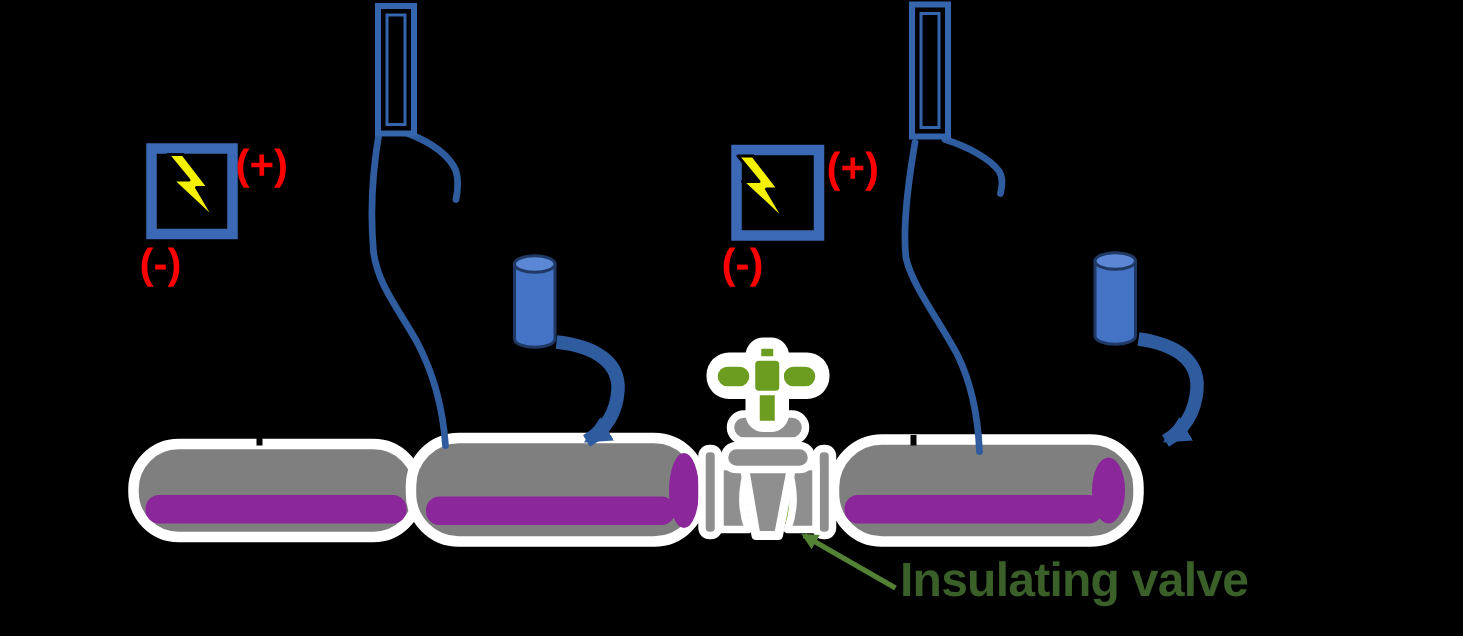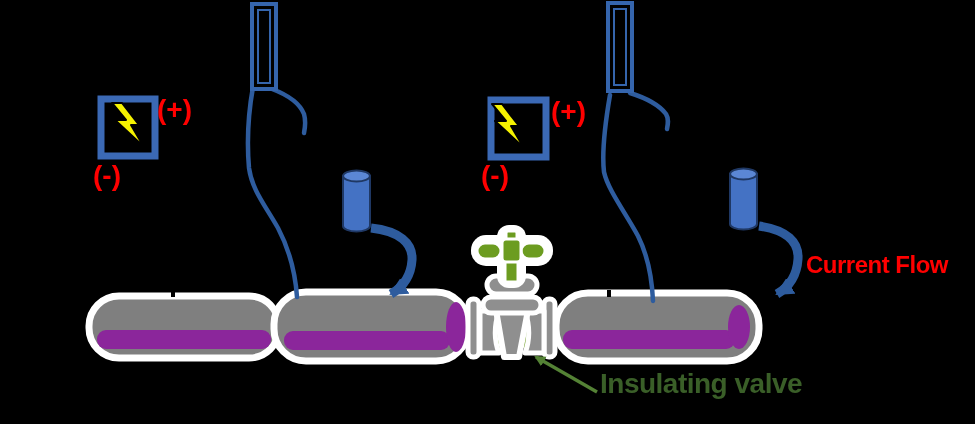--- a/index.html
+++ b/index.html
@@ -5,21 +5,21 @@
   html,body{margin:0;padding:0;background:#000;}
   .stage{
     position:relative;width:975px;height:424px;background:#000;overflow:hidden;
     font-family:"Liberation Sans", sans-serif;
   }
   .stage svg{position:absolute;left:0;top:0;}
   .lbl{position:absolute;font-weight:bold;white-space:nowrap;line-height:1;}
   .lbl.red{color:#FF0000;}
   .polarity{font-size:28px;}
   .flow{font-size:24px;letter-spacing:-0.5px;}
-  .valve-callout{font-size:28px;color:#3A5F28;letter-spacing:-0.5px;}
+  .valve-callout{font-size:32px;color:#3A5F28;letter-spacing:-0.5px;}
 </style>
 </head>
 <body>
 
 <div class="stage">
 
   <svg width="975" height="424" viewBox="0 0 975 424">
     <defs>
       <marker id="ab" markerUnits="userSpaceOnUse" markerWidth="26" markerHeight="26" refX="16" refY="9" orient="auto">
         <path d="M0,0 L18,9 L0,18 Z" fill="#2E5C9E"></path>
@@ -106,17 +106,16 @@
 
     <path d="M 597,392 L 536,357" fill="none" stroke="#548235" stroke-width="3.5" marker-end="url(#ga)"></path>
   </svg>
 
   <div class="lbl red polarity" style="left:157px;top:96px;">(+)</div>
   <div class="lbl red polarity" style="left:93px;top:162px;">(-)</div>
 
   <div class="lbl red polarity" style="left:551px;top:98px;">(+)</div>
   <div class="lbl red polarity" style="left:481px;top:162px;">(-)</div>
 
-  <div class="lbl red flow" style="left:806px;top:253px;">Current Flow</div>
 
   <div class="lbl valve-callout" style="left:600px;top:370px;">Insulating valve</div>
 
 </div>
 
 </body></html>

